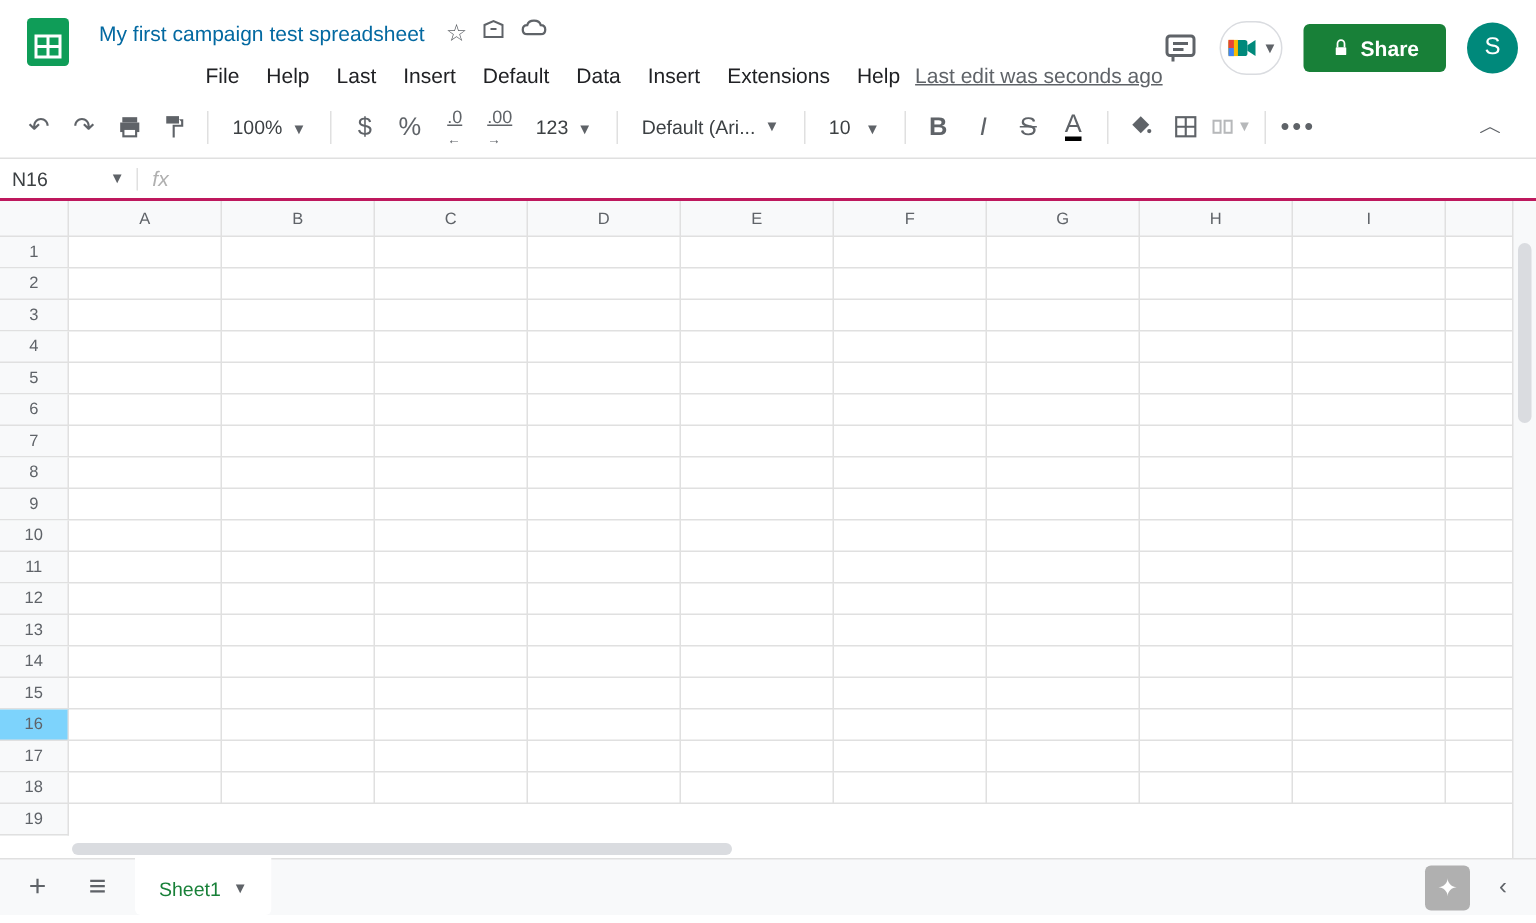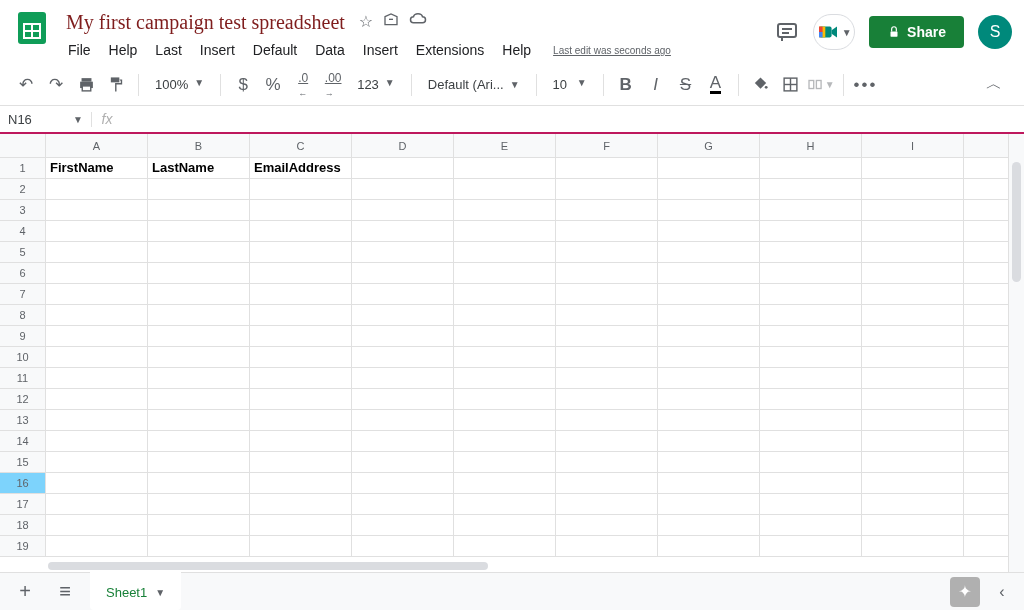--- a/index.html
+++ b/index.html
@@ -4,37 +4,37 @@
   <style>
     * { box-sizing: border-box; margin: 0; padding: 0; font-family: Arial, sans-serif; }
     body { width: 1024px; height: 615px; background: #fff; overflow: hidden; position: relative; }
     
     
     .header { display: flex; align-items: flex-start; padding: 8px 12px 0 12px; height: 64px; }
     .sheets-logo { width: 40px; height: 40px; margin-right: 8px; display: flex; align-items: center; justify-content: center; }
     .sheets-logo svg { width: 36px; height: 36px; }
     .header-center { flex: 1; display: flex; flex-direction: column; }
     .title-row { display: flex; align-items: center; height: 28px; }
-    .doc-title { font-size: 20px; color: #7f1d1d; padding: 2px 6px; font-family: Liberation Serif, serif; }
+    .doc-title { font-size: 14px; color: #0369a1; padding: 2px 6px; }
     .title-icons { display: flex; gap: 10px; margin-left: 8px; }
     .title-icons span { color: #5f6368; font-size: 16px; cursor: pointer; }
-    .menubar { display: flex; gap: 2px; margin-top: 2px; align-items: center; }
+    .menubar { display: flex; gap: 2px; margin-top: 2px; align-items: center; justify-content: flex-end; }
     .menubar-item { font-size: 14px; color: #202124; padding: 4px 8px; cursor: pointer; border-radius: 4px; }
-    .last-edit { font-size: 10px; color: #5f6368; text-decoration: underline; margin-left: 12px; cursor: pointer; }
+    .last-edit { font-size: 14px; color: #5f6368; text-decoration: underline; margin-left: 0; cursor: pointer; }
     .header-right { display: flex; align-items: center; gap: 14px; padding-top: 6px; }
     .comments-icon { width: 24px; height: 24px; color: #5f6368; cursor: pointer; }
     .meet-btn { width: 42px; height: 36px; display: flex; align-items: center; justify-content: center; border: 1px solid #dadce0; border-radius: 18px; cursor: pointer; }
     .share-btn { background: #188038; color: #fff; border: none; border-radius: 4px; padding: 8px 18px; font-size: 14px; font-weight: 600; display: flex; align-items: center; gap: 6px; cursor: pointer; }
     .avatar { width: 34px; height: 34px; border-radius: 50%; background: #00897b; color: #fff; display: flex; align-items: center; justify-content: center; font-size: 16px; cursor: pointer; }
     
     
     .toolbar { display: flex; align-items: center; padding: 6px 12px; border-bottom: 1px solid #e0e0e0; height: 42px; gap: 2px; }
     .tb-btn { width: 28px; height: 28px; display: flex; align-items: center; justify-content: center; color: #5f6368; cursor: pointer; border-radius: 3px; font-size: 17px; }
     .tb-sep { width: 1px; height: 22px; background: #e0e0e0; margin: 0 6px; }
-    .zoom-select { display: flex; align-items: flex-start; gap: 6px; padding: 4px 8px; cursor: pointer; font-size: 13px; color: #3c4043; }
+    .zoom-select { display: flex; align-items: flex-end; gap: 6px; padding: 4px 8px; cursor: pointer; font-size: 13px; color: #3c4043; }
     .caret { font-size: 10px; color: #5f6368; }
     .font-select { display: flex; align-items: center; gap: 6px; padding: 4px 8px; cursor: pointer; font-size: 13px; color: #3c4043; min-width: 90px; }
     .underline-bar { border-bottom: 3px solid #000; display: inline-block; padding-bottom: 1px; line-height: 14px;}
     .toolbar-spacer { flex: 1; }
     .chevron-up { cursor: pointer; color: #5f6368; padding: 4px 10px; font-size: 16px; }
     
     
     .formula-bar { display: flex; align-items: center; border-bottom: 2px solid #be185d; height: 28px; }
     .name-box { width: 92px; border-right: 1px solid #e0e0e0; padding: 0 8px; display: flex; align-items: center; justify-content: space-between; font-size: 13px; color: #3c4043; cursor: pointer; }
     .fx-label { width: 30px; text-align: center; font-style: italic; color: #b0b0b0; font-size: 14px; }
@@ -265,32 +265,20 @@
       <div class="row-h">13</div>
       <div class="row-h">14</div>
       <div class="row-h">15</div>
       <div class="row-h active">16</div>
       <div class="row-h">17</div>
       <div class="row-h">18</div>
       <div class="row-h">19</div>
     </div>
   <div class="cells" id="cells">
       <div class="row">
-        <div class="cell bold">FirstName</div>
-        <div class="cell bold">LastName</div>
-        <div class="cell bold">EmailAddress</div>
-        <div class="cell"></div>
-        <div class="cell"></div>
-        <div class="cell"></div>
-        <div class="cell"></div>
-        <div class="cell"></div>
-        <div class="cell"></div>
-        <div class="cell" style="width: 60px;"></div>
-      </div>
-      <div class="row">
         <div class="cell"></div>
         <div class="cell"></div>
         <div class="cell"></div>
         <div class="cell"></div>
         <div class="cell"></div>
         <div class="cell"></div>
         <div class="cell"></div>
         <div class="cell"></div>
         <div class="cell"></div>
         <div class="cell" style="width: 60px;"></div>

